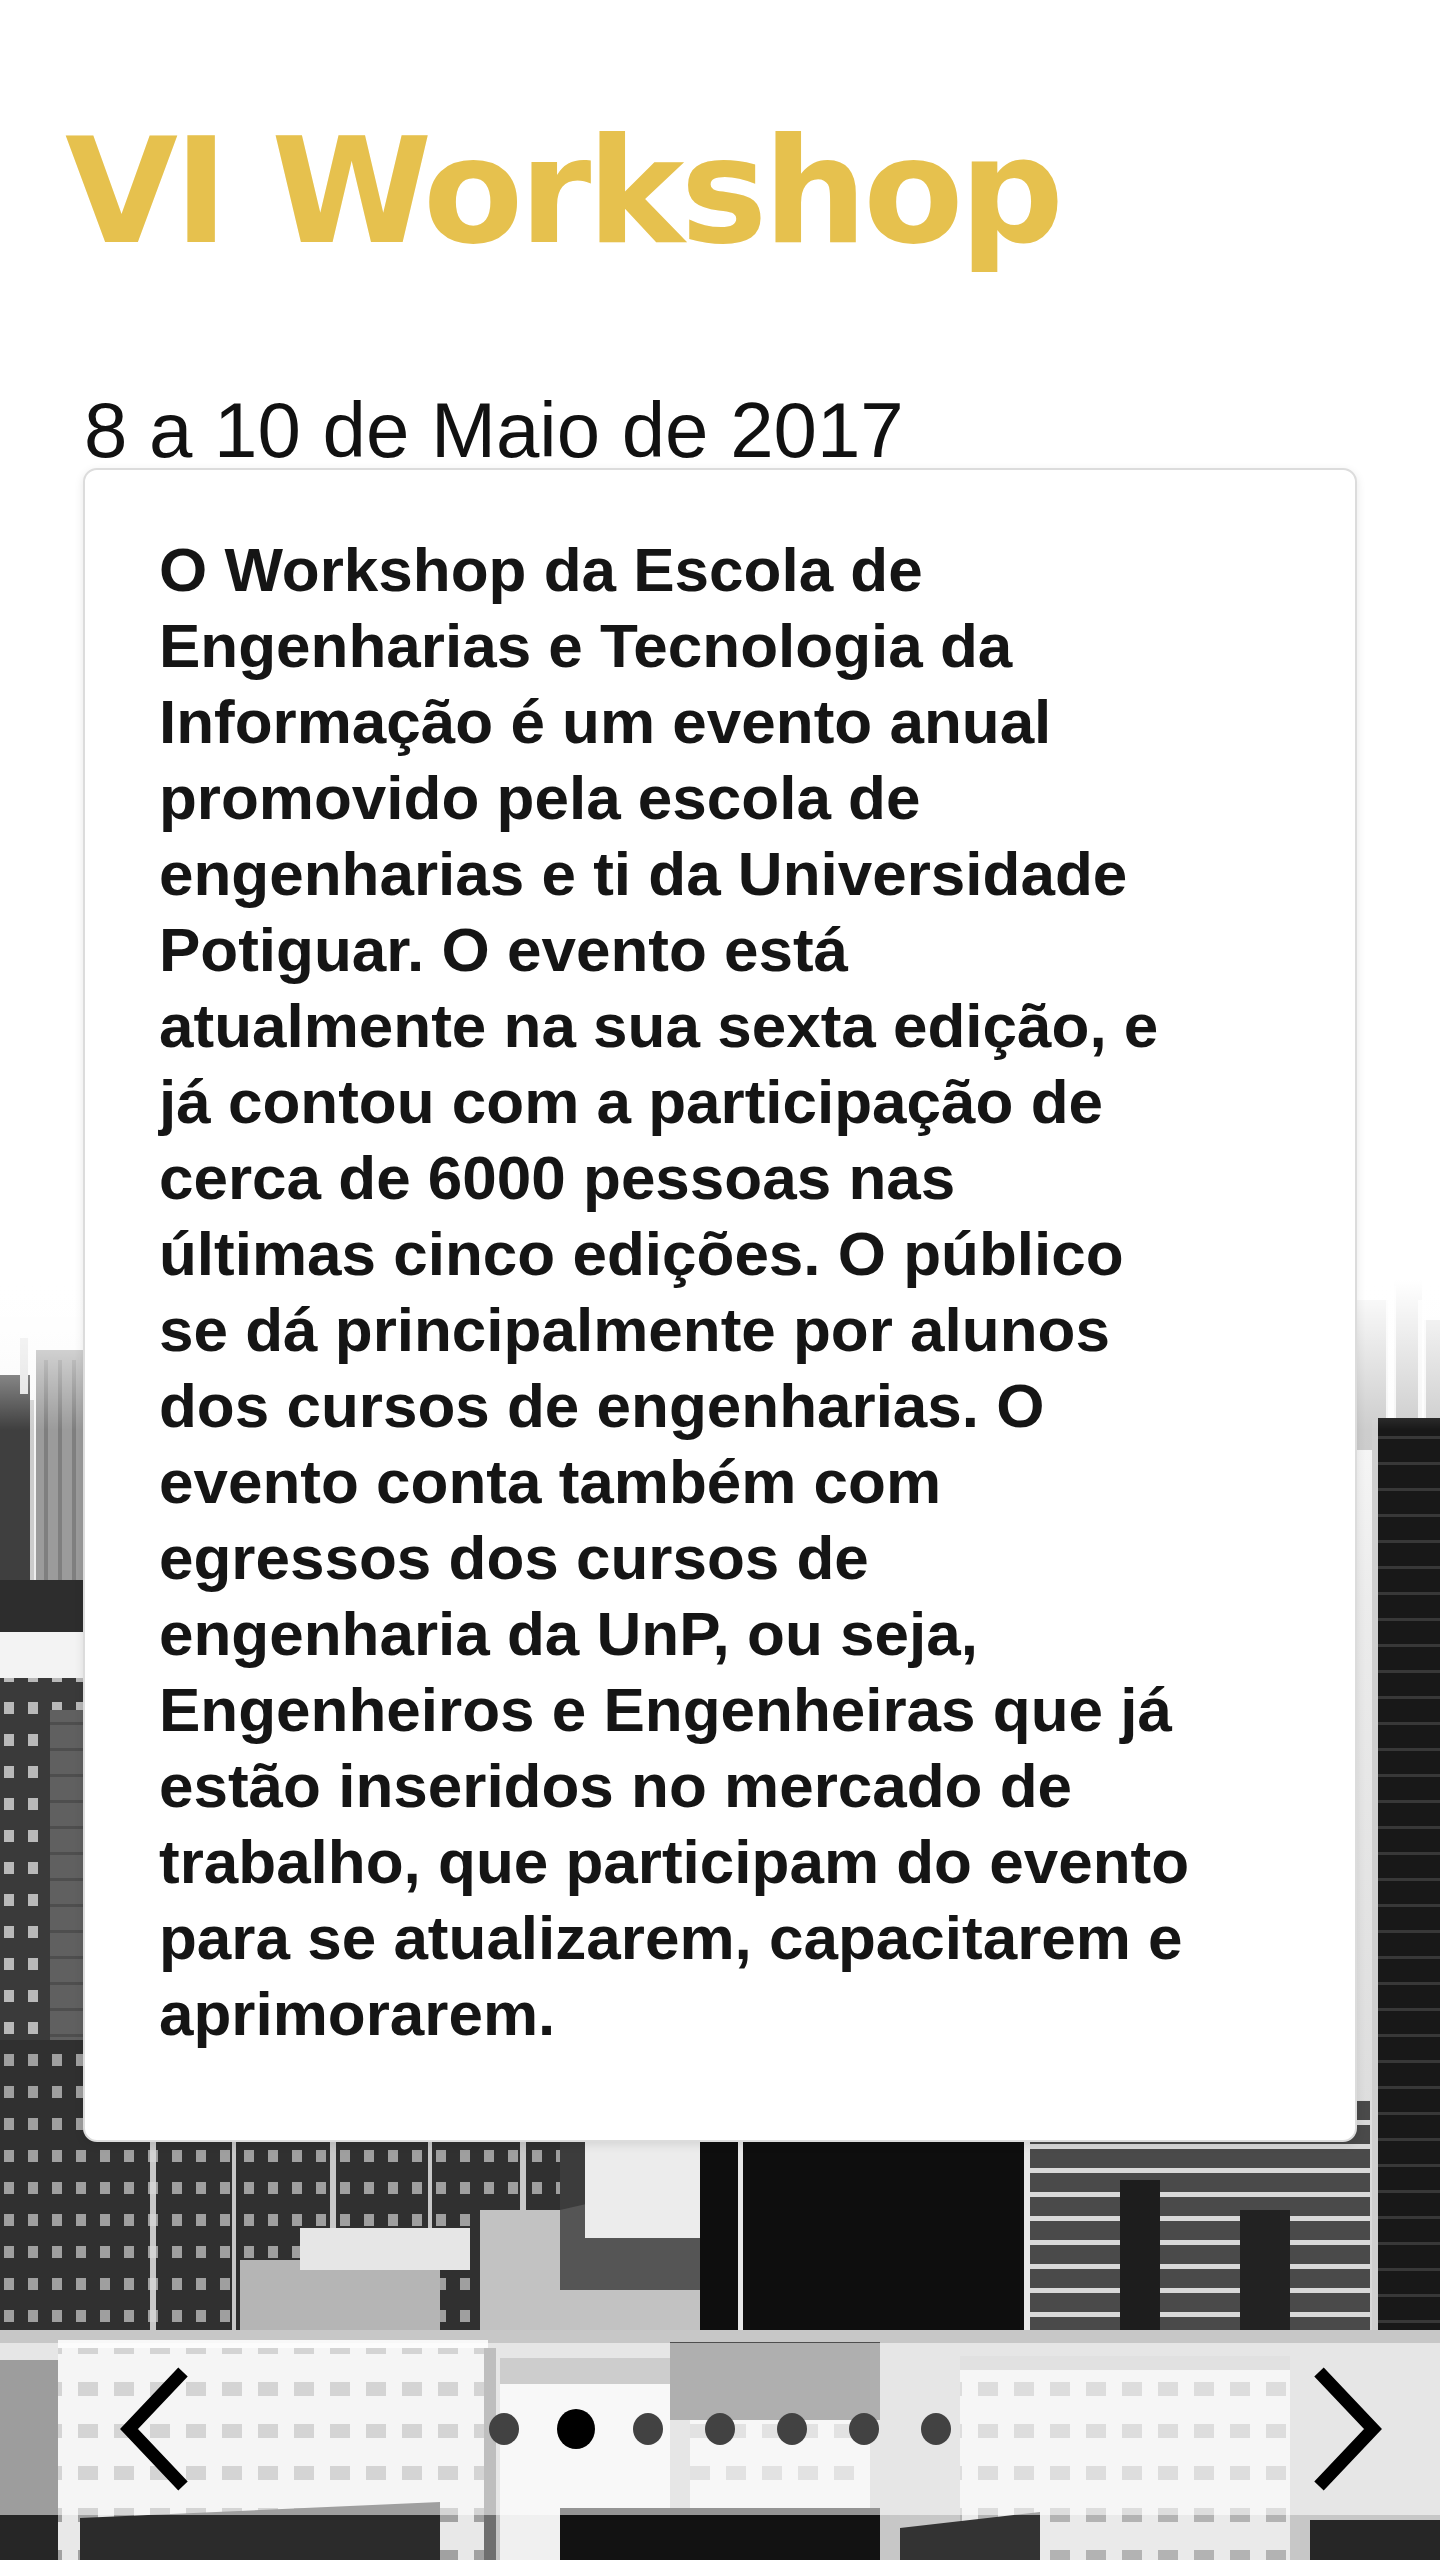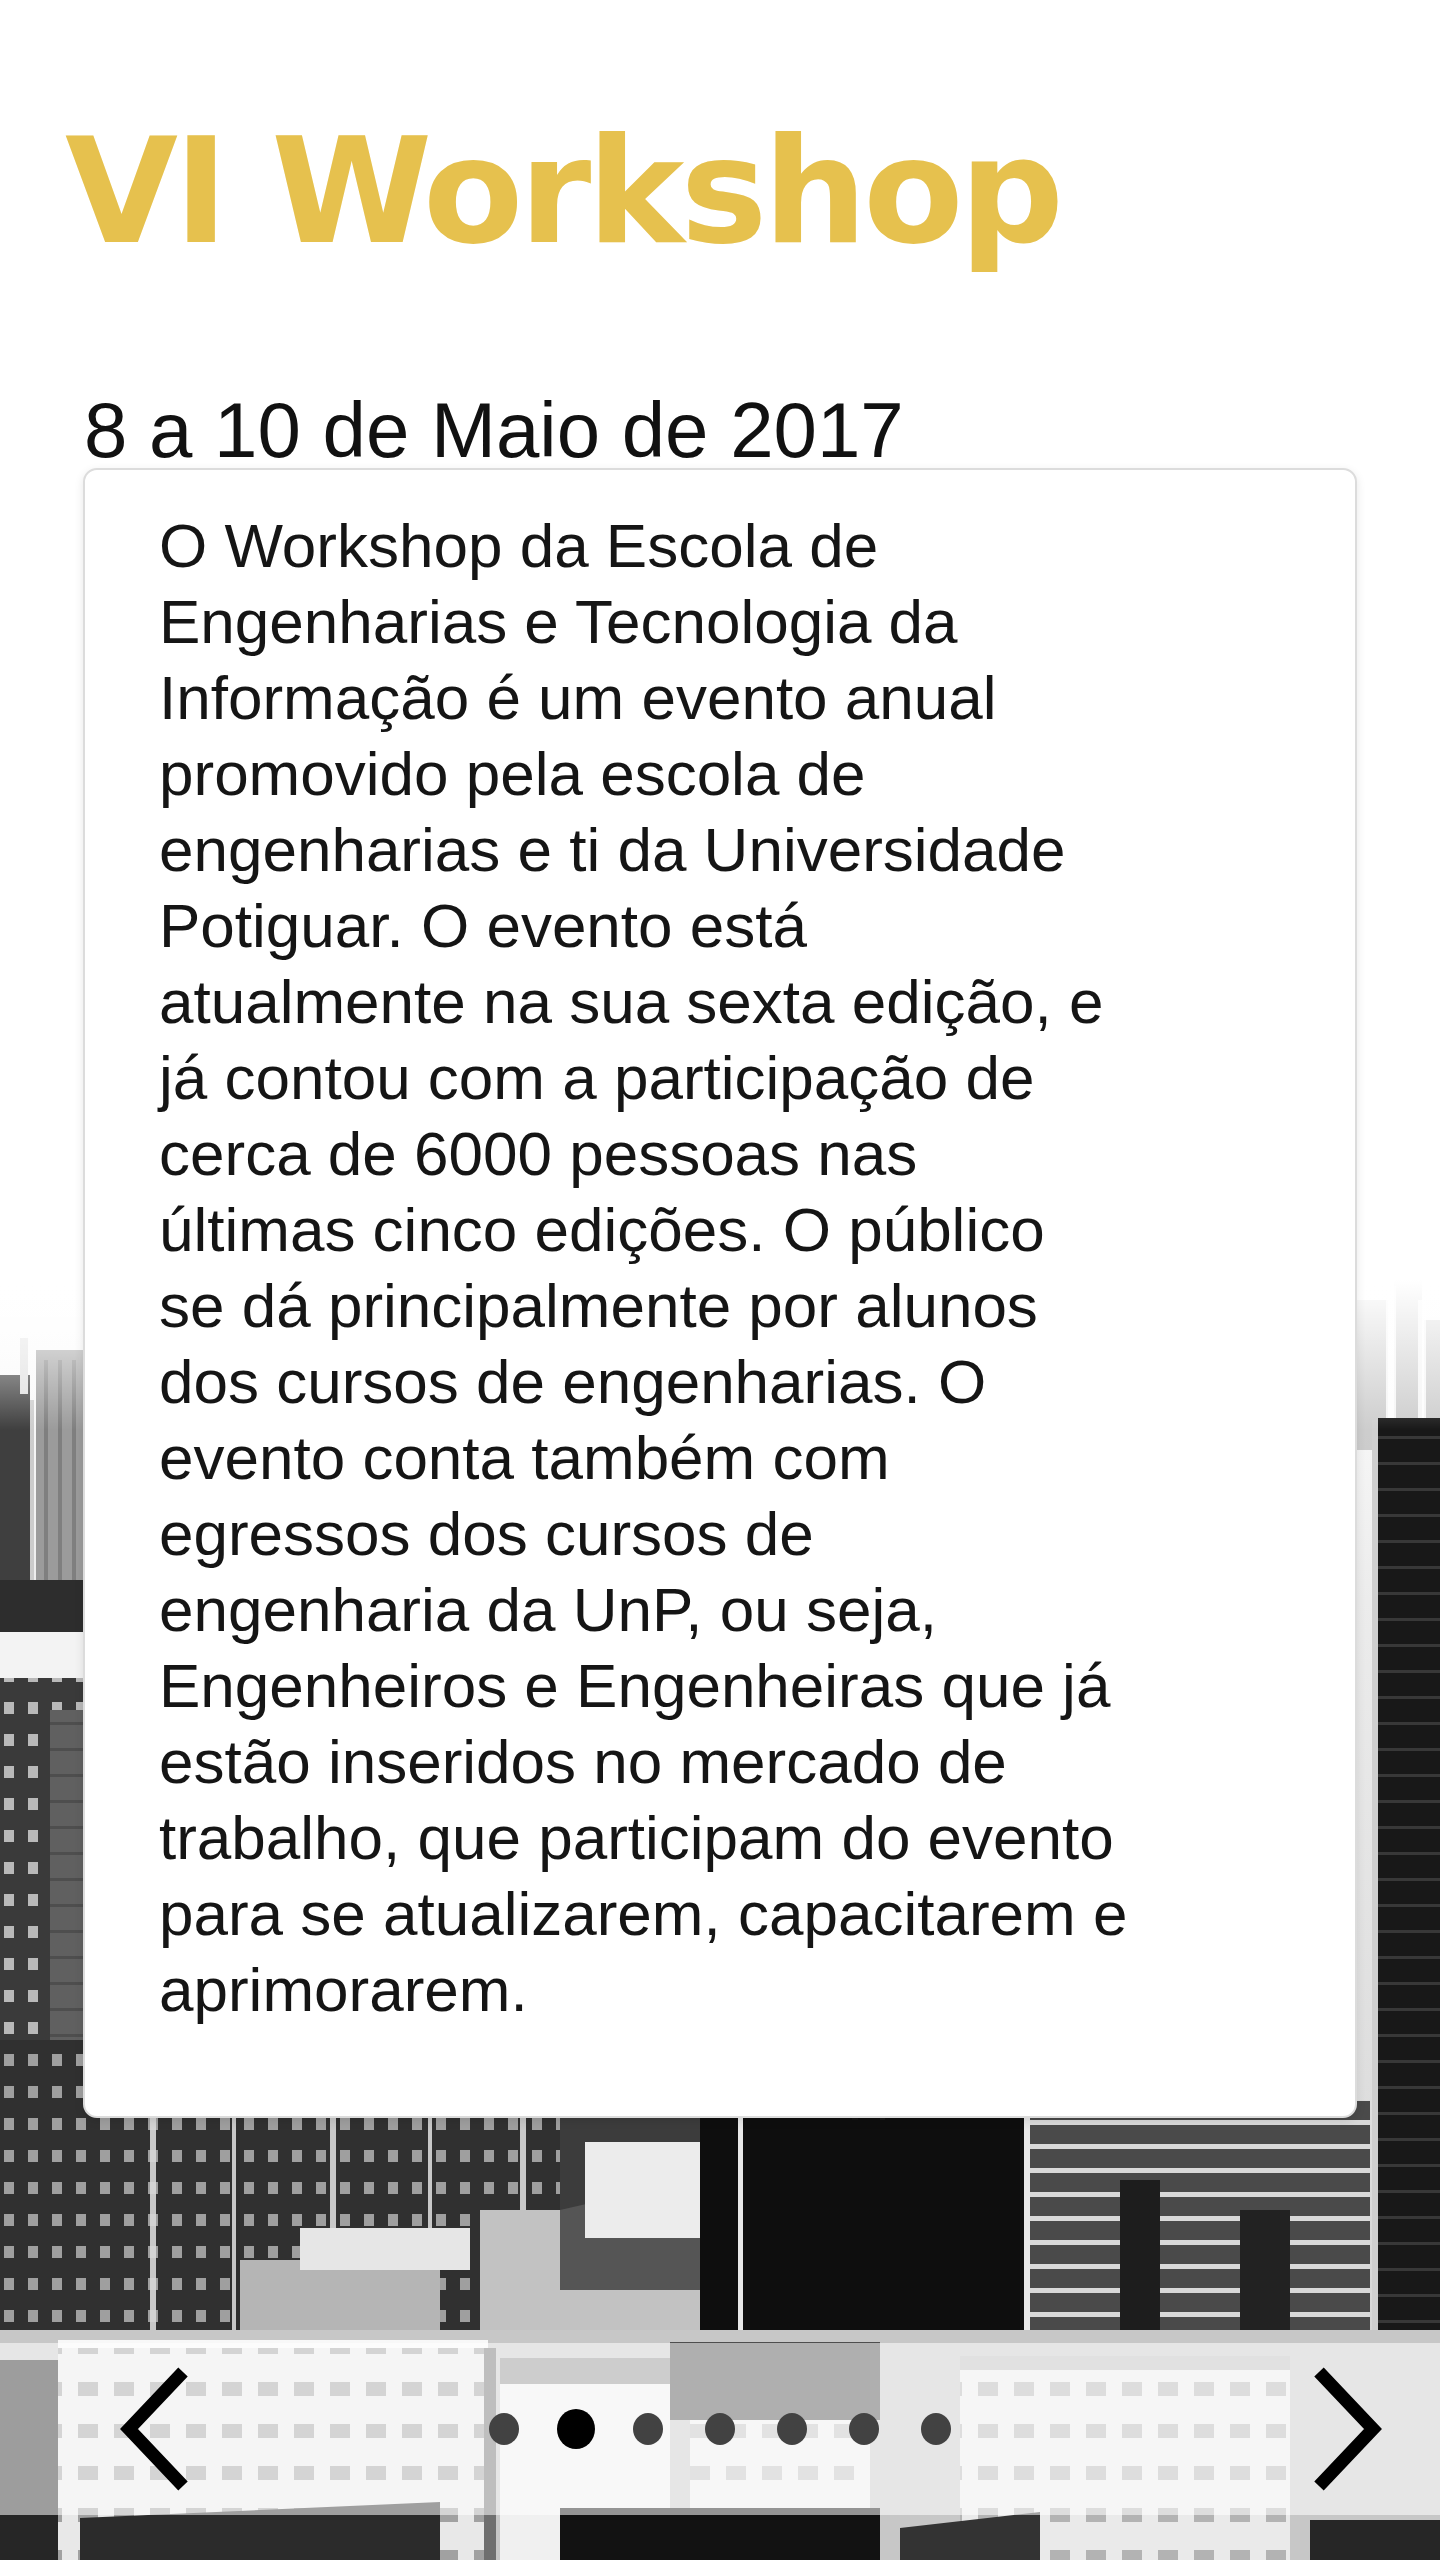--- a/index.html
+++ b/index.html
@@ -52,22 +52,23 @@
 
   
   .about-card{
     position:absolute;
     left:83px; top:468px;
     width:1274px;
     background:#ffffff;
     border:2px solid var(--card-border);
     border-radius:14px;
     box-shadow:0 3px 10px rgba(0,0,0,0.10);
-    padding:38px 64px 88px 74px;
+    padding:62px 64px 88px 74px;
     z-index:2;
+    font-weight:bold;
   }
   .about-card p{
     font-size:62px;
     line-height:76px;
     color:var(--text-dark);
     white-space:pre-line;
   }
 
   
   .carousel-bar{

